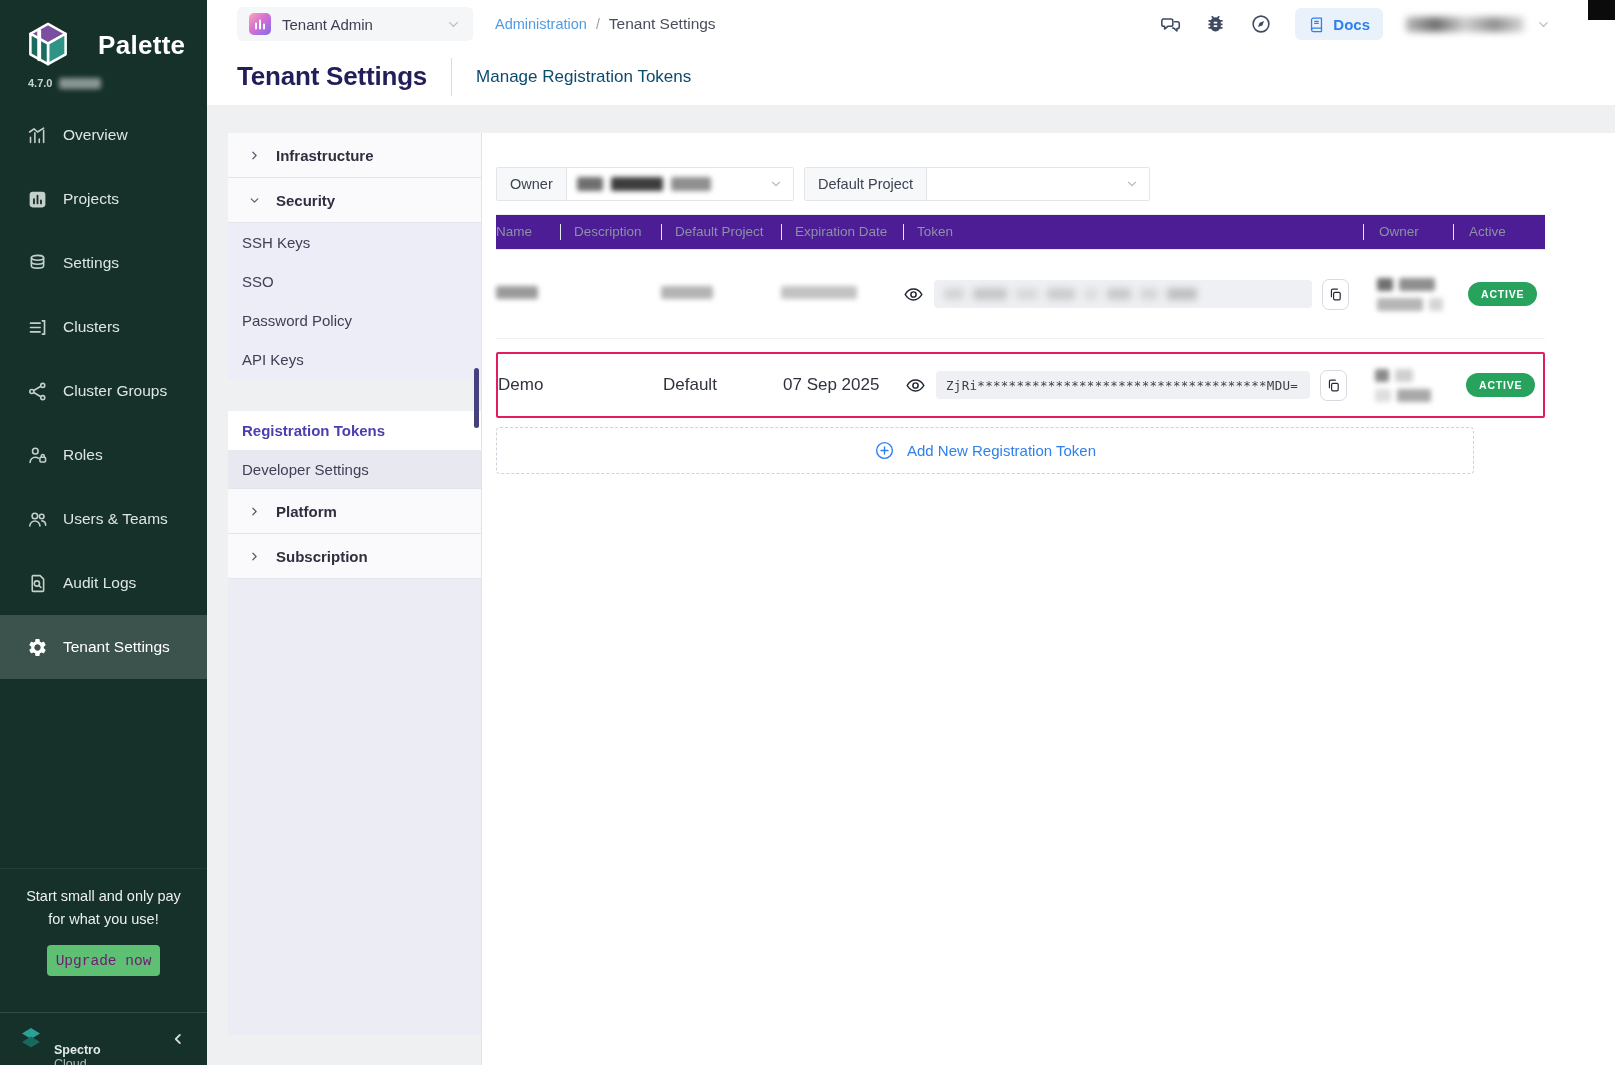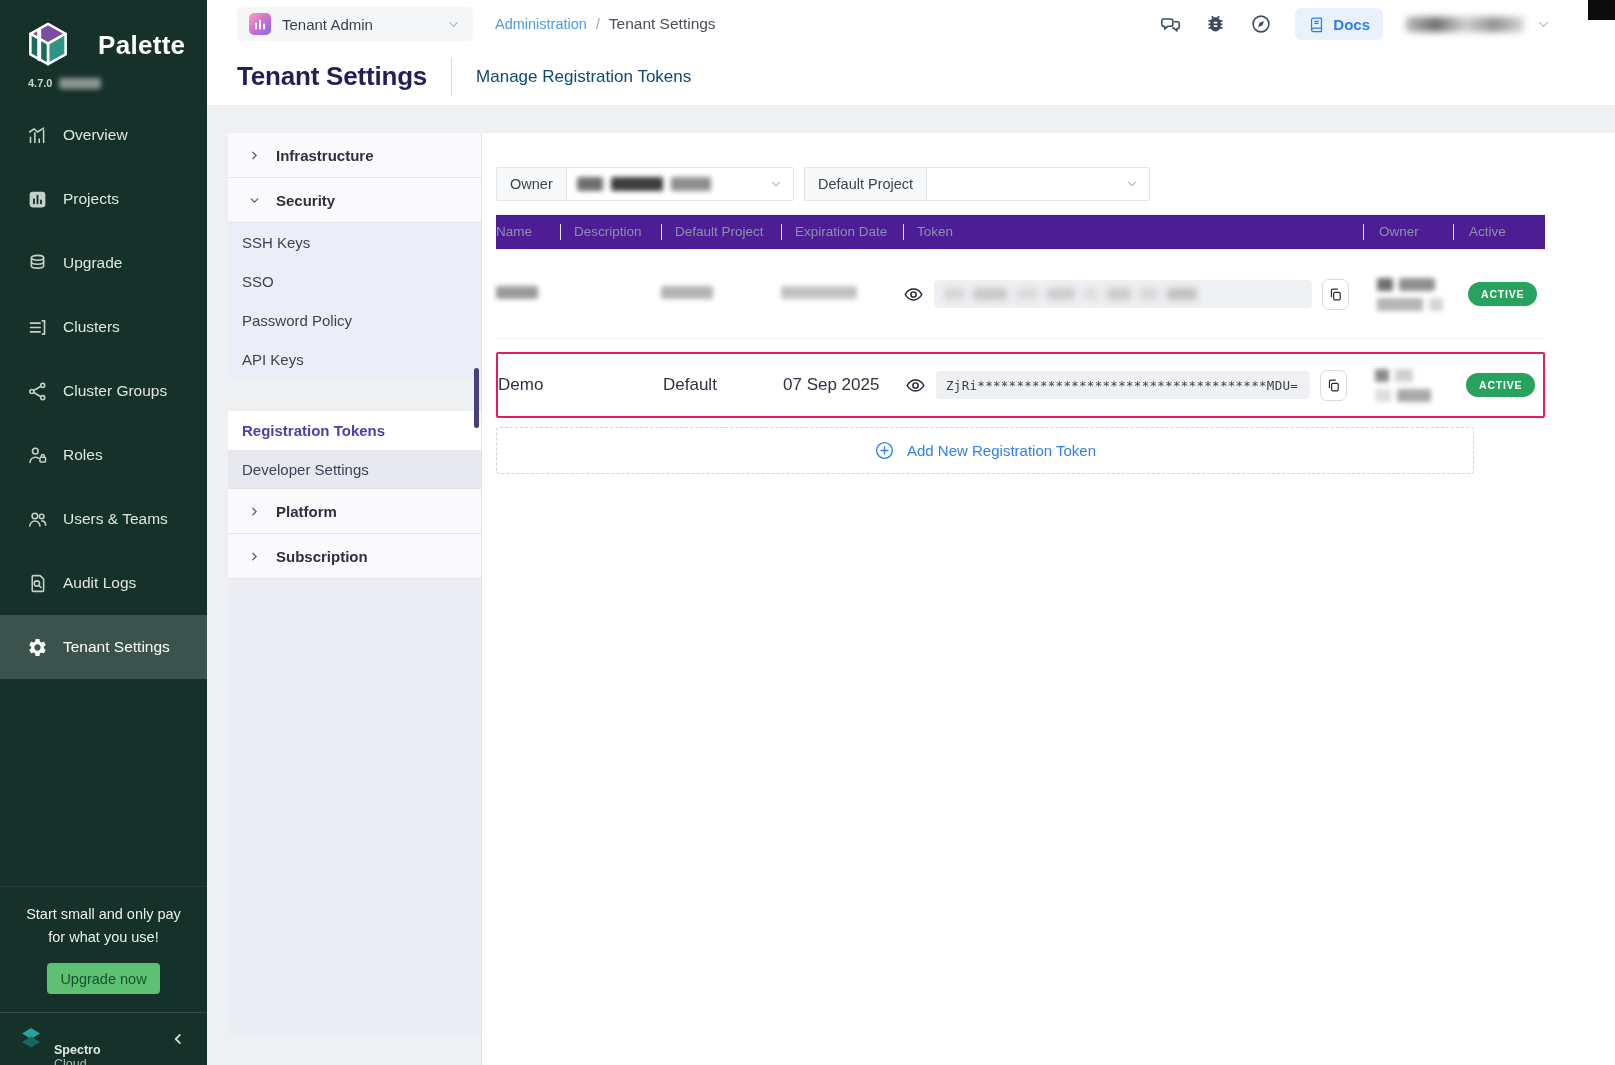--- a/index.html
+++ b/index.html
@@ -15,21 +15,21 @@
   .version-row { display:flex; align-items:center; gap:7px; margin:8px 0 0 2px; }
   .version { font-size:11px; color:#C9D4D0; font-weight:bold; }
   .nav { margin-top:14px; }
   .nav-item { height:64px; display:flex; align-items:center; gap:15px; padding-left:27px; font-size:15.5px; color:#DDE6E2; cursor:pointer; }
   .nav-item .nicon { width:21px; height:21px; color:#C4D1CB; flex-shrink:0; display:flex; }
   .nav-item.active { background:#3C534D; color:#fff; }
   .nav-item.active .nicon { color:#fff; }
   .side-spacer { flex:1; }
   .promo { text-align:center; padding:16px 18px 0; border-top:1px solid rgba(255,255,255,.06); }
   .promo-text { font-size:14.5px; line-height:1.55; color:#EAF0EE; }
-  .upgrade-btn { margin:15px auto 18px; width:113px; height:31px; background:#5EC072; border:none; border-radius:4px; color:#14532d; font-size:14.5px; font-family:Liberation Sans, sans-serif; display:flex; align-items:center; justify-content:center; cursor:pointer; }
+  .upgrade-btn { margin:15px auto 36px; width:113px; height:31px; background:#5EC072; border:none; border-radius:4px; color:#701a75; font-size:14.5px; font-family:Liberation Mono, monospace; display:flex; align-items:center; justify-content:center; cursor:pointer; }
   .side-footer { height:53px; border-top:1px solid rgba(255,255,255,.13); display:flex; align-items:center; padding:0 20px 0 18px; gap:10px; }
   .sf-brand { line-height:1.15;margin-top:36px; }
   .sf-line1 { font-size:12.5px; font-weight:bold; color:#E2EAE7; }
   .sf-line2 { font-size:12.5px; color:#AEBDB8; }
   .collapse-btn { margin-left:auto; color:#D5DEDA; display:flex; cursor:pointer; }
 
   
   .right { flex:1; display:flex; flex-direction:column; background:#EEF0F2; position:relative; min-width:0; }
 
   .topbar { height:48px; background:#fff; display:flex; align-items:center; padding:0 64px 0 30px; }
@@ -155,21 +155,21 @@
         <span>Projects</span>
       </div>
       <div class="nav-item">
         <span class="nicon">
             <svg viewBox="0 0 24 24" width="21" height="21" fill="none" stroke="currentColor" stroke-width="1.8" stroke-linecap="round">
               <ellipse cx="12" cy="5.5" rx="7" ry="2.8"></ellipse>
               <path d="M5 5.5v4.5c0 1.5 3.1 2.8 7 2.8s7-1.3 7-2.8V5.5"></path>
               <path d="M5 10v4.5c0 1.5 3.1 2.8 7 2.8s7-1.3 7-2.8V10"></path>
             </svg>
           </span>
-        <span>Upgrade</span>
+        <span>Settings</span>
       </div>
       <div class="nav-item">
         <span class="nicon">
             <svg viewBox="0 0 24 24" width="21" height="21" fill="none" stroke="currentColor" stroke-width="1.9" stroke-linecap="round">
               <path d="M4 7h11M4 12h11M4 17h11"></path>
               <path d="M20 4.5v15"></path>
               <path d="M20 4.5h-2.5M20 19.5h-2.5"></path>
             </svg>
           </span>
         <span>Clusters</span>

